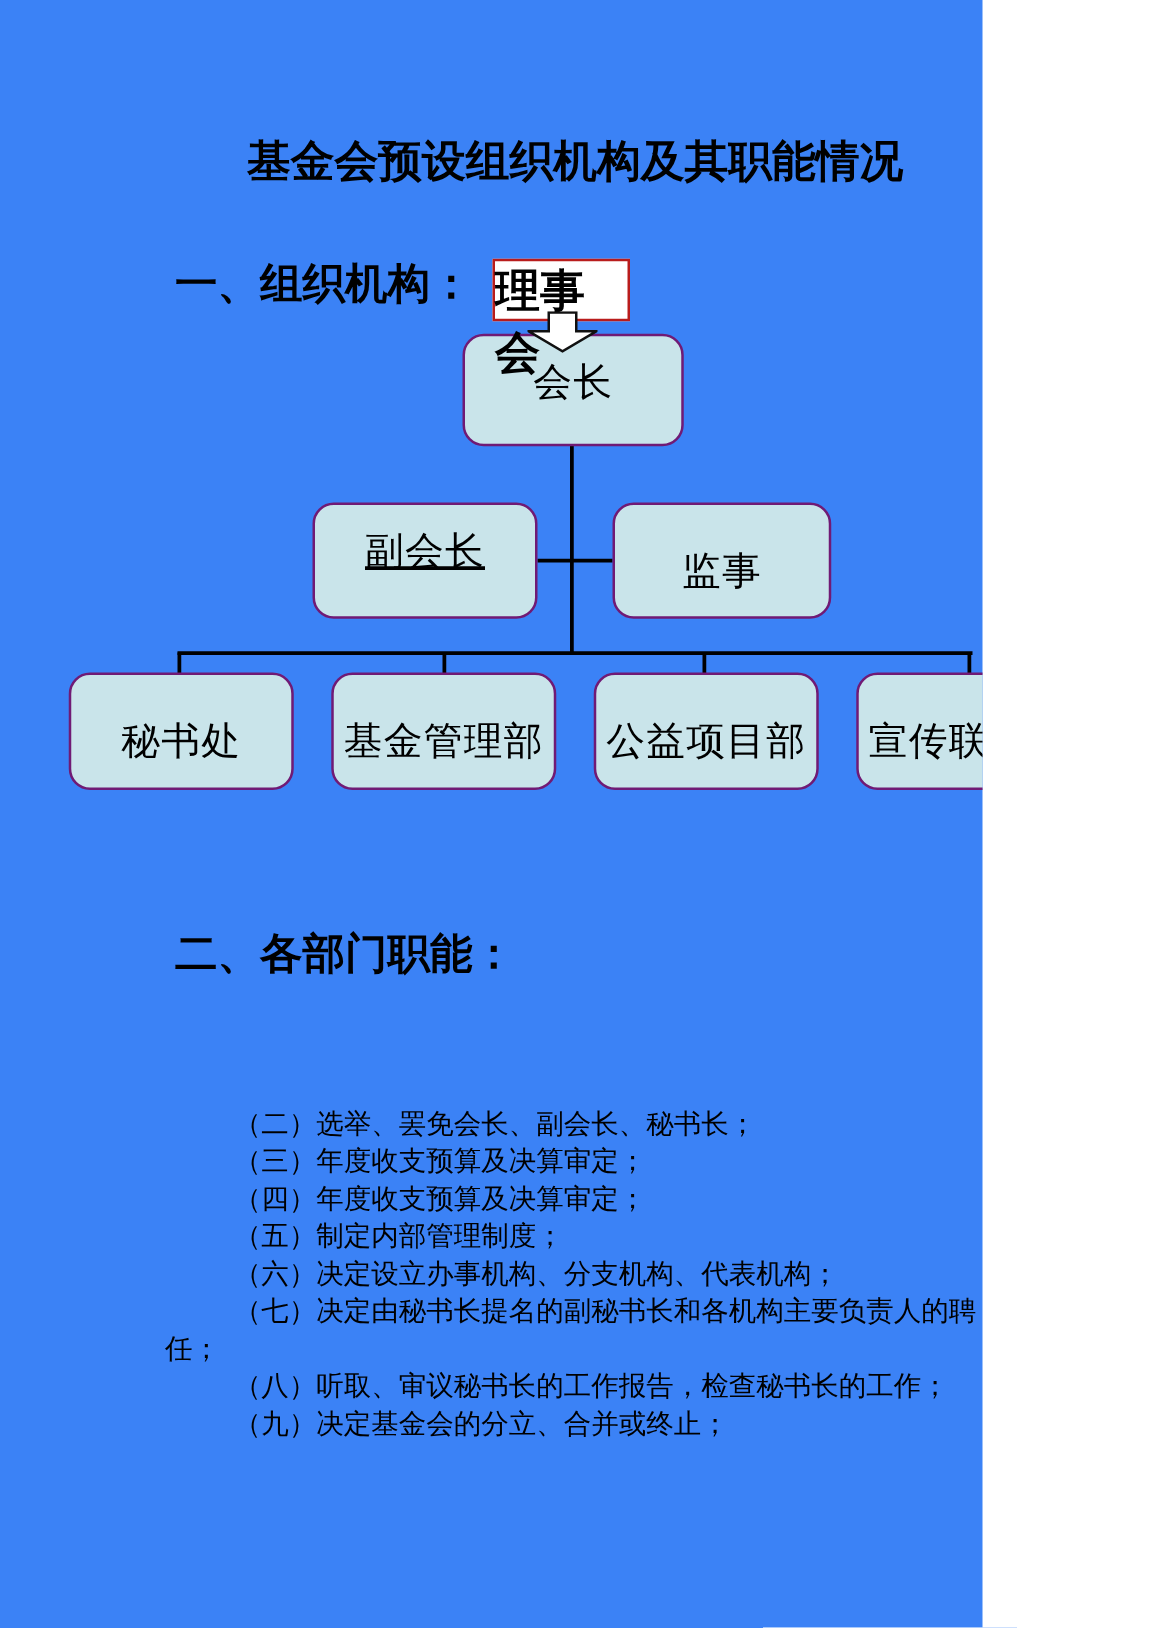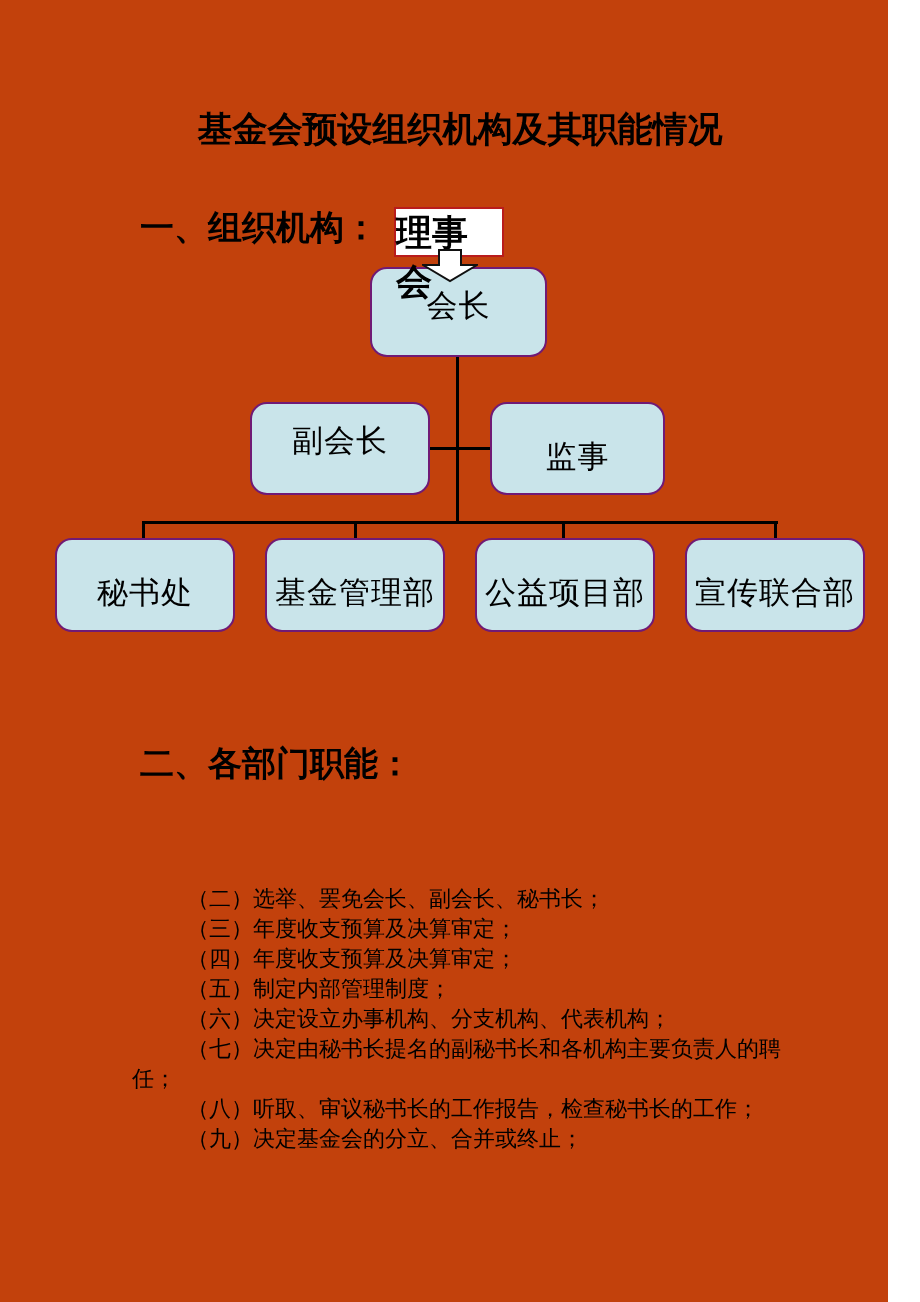--- a/index.html
+++ b/index.html
@@ -1,20 +1,20 @@
 <!DOCTYPE html>
 <html lang="zh"><head>
 <meta charset="utf-8">
 <style>
   html,body{margin:0;padding:0;background:#ffffff;}
   .page{
     position:relative;
-    width:888px;
+    width:786px;
     height:1302px;
-    background:#c2410c;
+    background:#3b82f6;
     font-family:"Liberation Serif","DejaVu Serif",serif;
     color:#000;
     overflow:hidden;
   }
   .abs{position:absolute;}
   .doc-title{
     top:106px;left:0;width:920px;
     text-align:center;
     font-size:35px;font-weight:bold;
     white-space:nowrap;
@@ -33,21 +33,21 @@
     background:#c9e4ea;
     border:2px solid #701a75;
     border-radius:17px;
     text-align:center;
     font-size:31px;
     letter-spacing:1px;
     box-sizing:border-box;
     z-index:2;
   }
   .node-president{left:370px;top:267px;width:177px;height:90px;padding-top:16px;}
-  .node-vp{left:250px;top:402px;width:180px;height:93px;padding-top:16px;}
+  .node-vp{left:250px;top:402px;width:180px;height:93px;padding-top:16px;text-decoration:underline;}
   .node-supervisor{left:490px;top:402px;width:175px;height:93px;padding-top:32px;}
   .node-dept{top:538px;width:180px;height:94px;padding-top:32px;}
   .node-dept1{left:55px;}
   .node-dept2{left:265px;}
   .node-dept3{left:475px;}
   .node-dept4{left:685px;}
   .line{background:#000000;z-index:1;}
   .v-main{left:456px;top:355px;width:3px;height:168px;}
   .h-mid{left:430px;top:447px;width:60px;height:3px;}
   .h-rail{left:142px;top:521px;width:636px;height:3px;}

